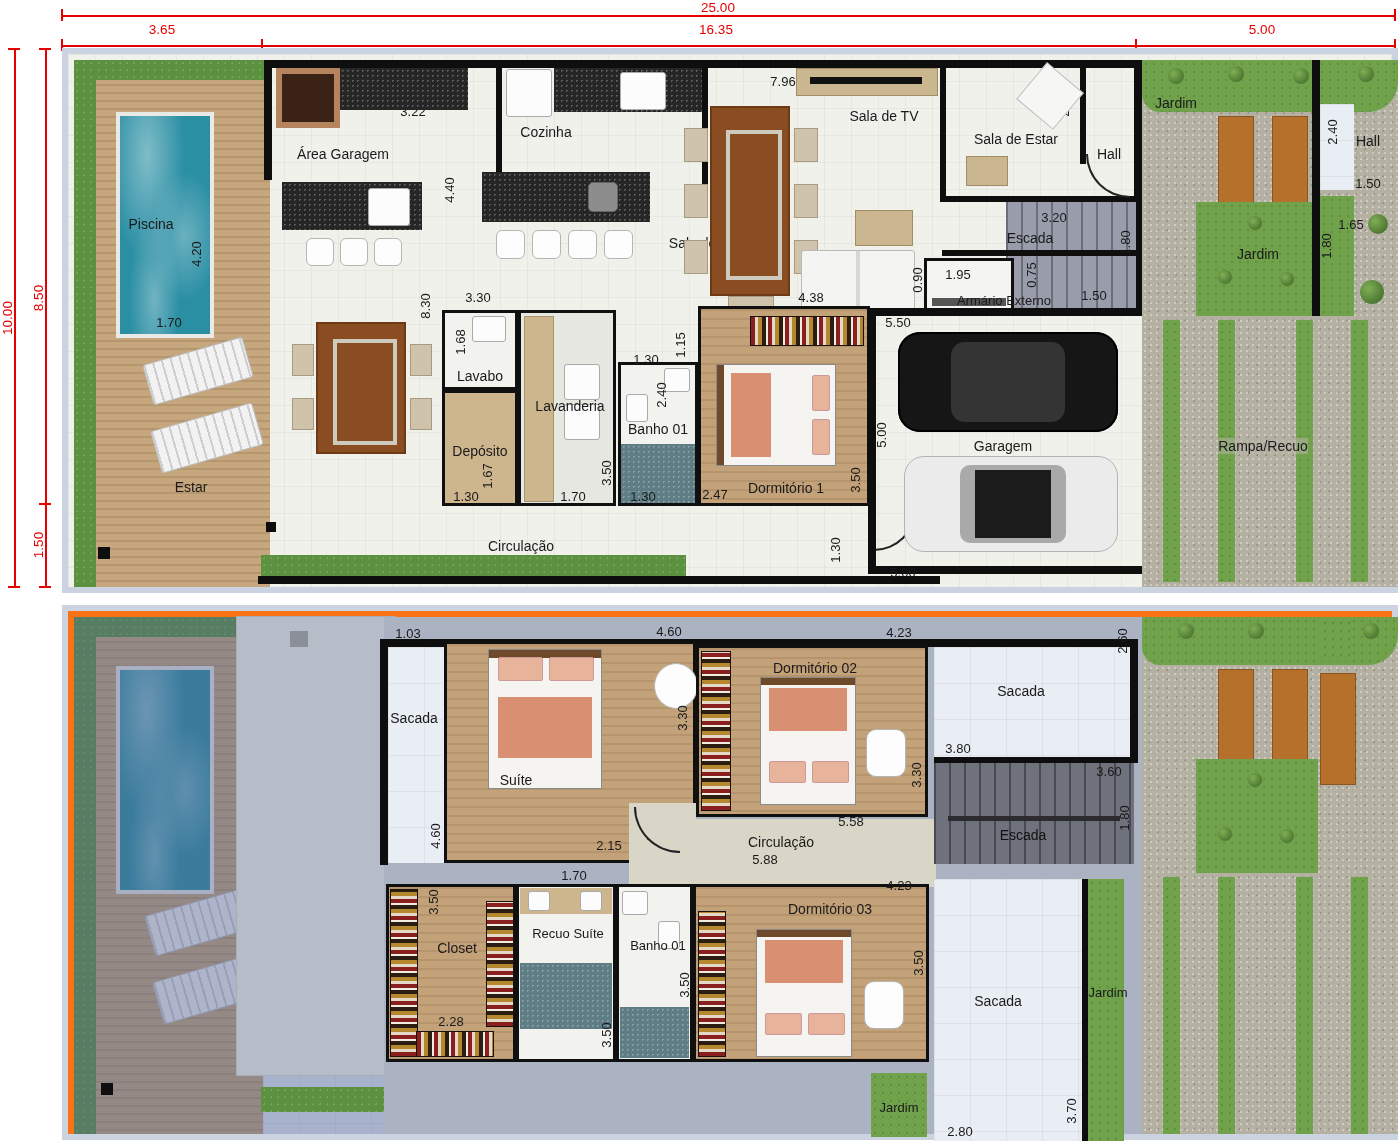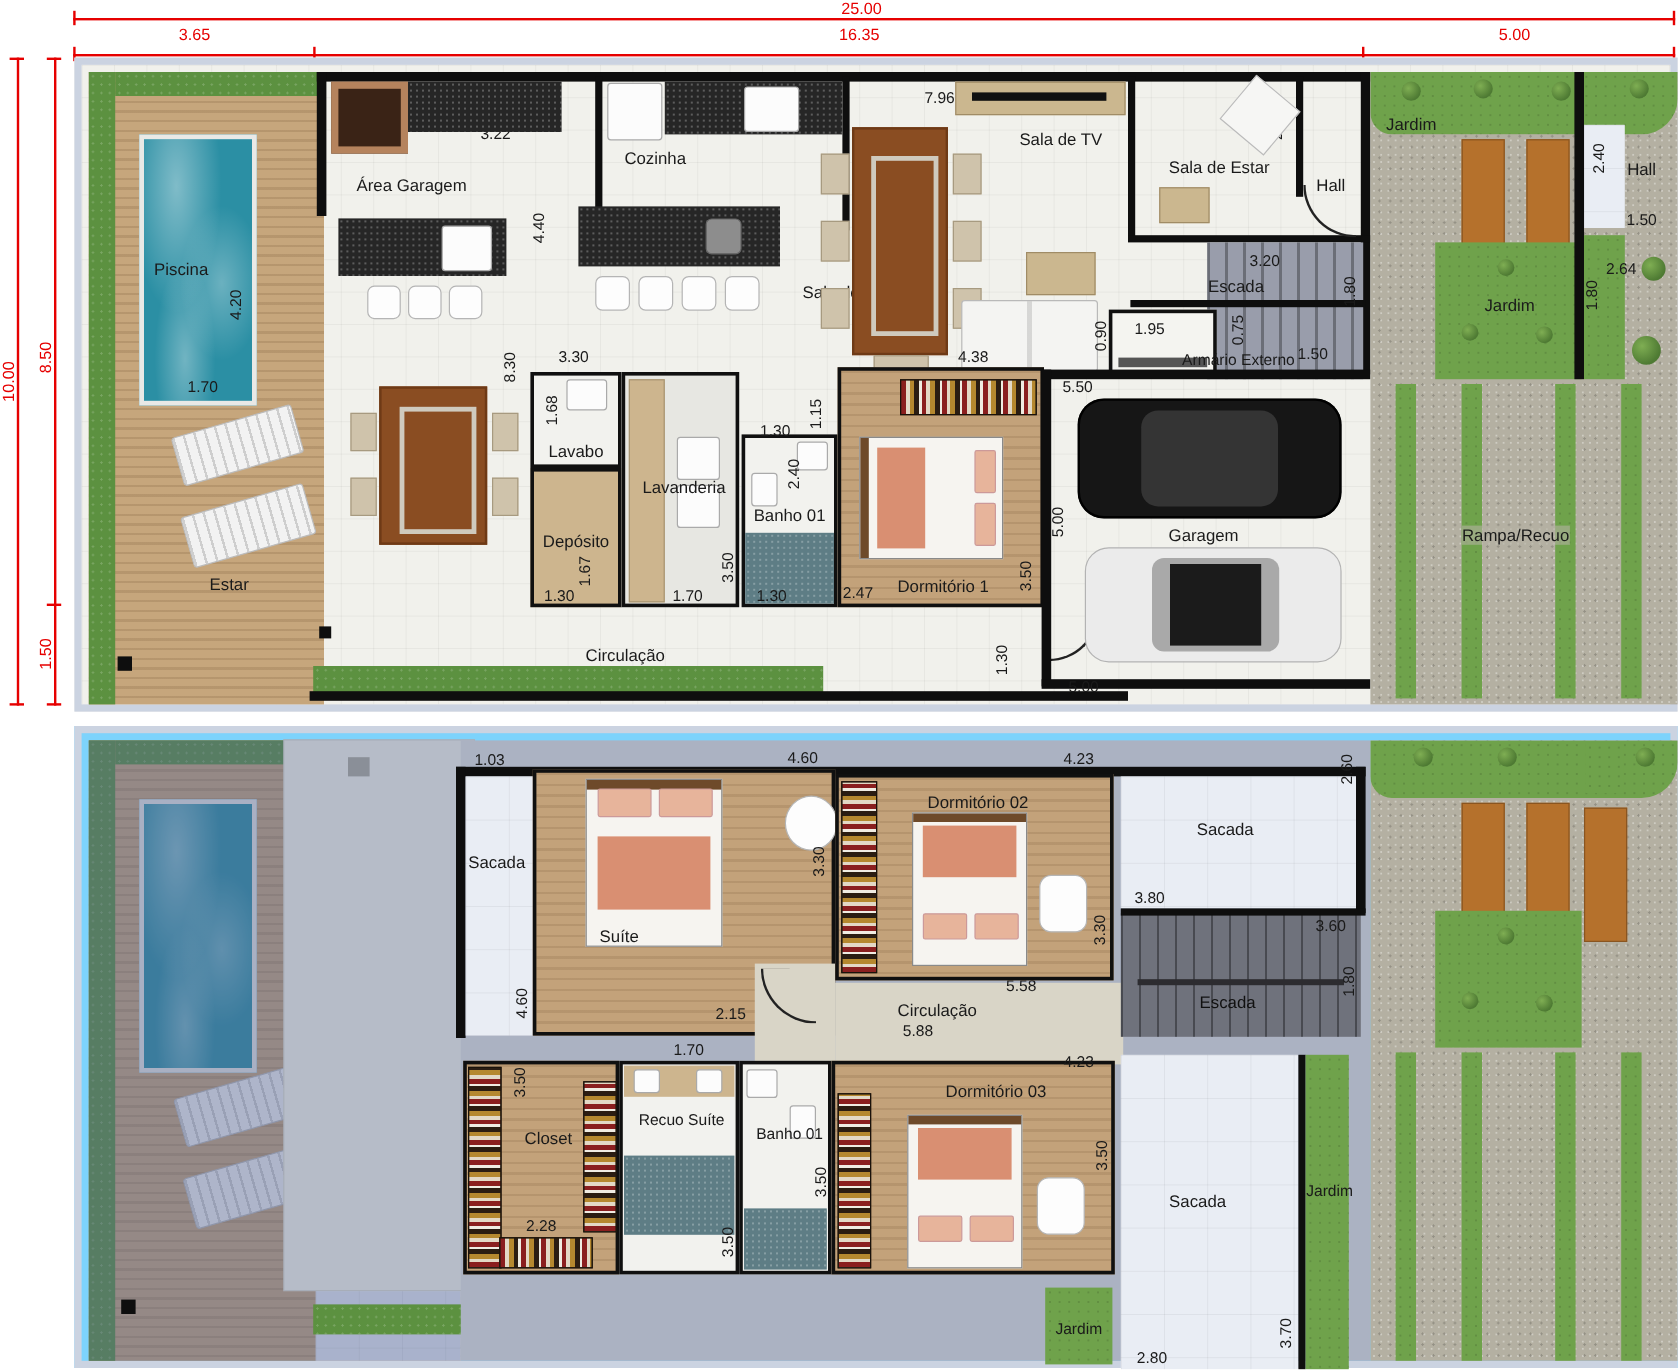--- a/index.html
+++ b/index.html
@@ -1,19 +1,19 @@
 <!DOCTYPE html>
 <html><head>
 <meta charset="utf-8">
 <style>
   html,body{margin:0;padding:0;background:#ffffff;}
   body{width:1400px;height:1142px;position:relative;overflow:hidden;
        font-family:"Liberation Sans", sans-serif;}
   .abs{position:absolute;}
-  .plan{position:absolute;border:6px solid #cbd3e1;background:#7dd3fc;box-sizing:border-box;}
+  .plan{position:absolute;border:6px solid #cbd3e1;background:#f97316;box-sizing:border-box;}
   .tile{background:#f1f1ec;background-image:linear-gradient(rgba(0,0,0,.045) 1px,transparent 1px),linear-gradient(90deg,rgba(0,0,0,.045) 1px,transparent 1px);background-size:27px 27px;}
   .sactile{background:#e9edf4;background-image:linear-gradient(rgba(0,0,0,.05) 1px,transparent 1px),linear-gradient(90deg,rgba(0,0,0,.05) 1px,transparent 1px);background-size:36px 36px;}
   .beige{background:#d9d5c7;}
   .wood{background:#c6a67c;background-image:repeating-linear-gradient(180deg,rgba(80,50,20,.14) 0 2px,transparent 2px 8px);}
   .woodroom{background:#c3a27a;background-image:repeating-linear-gradient(180deg,rgba(80,50,20,.12) 0 2px,transparent 2px 9px);}
   .hedge{background:#5c9140;background-image:radial-gradient(rgba(255,255,255,.18) 1px,transparent 1px);background-size:7px 7px;}
   .grass{background:#6fa24b;background-image:radial-gradient(rgba(0,0,0,.12) 1px,transparent 1px);background-size:8px 8px;}
   .gravel{background:#b4b0a2;background-image:radial-gradient(rgba(255,255,255,.35) 1px,transparent 1px),radial-gradient(rgba(0,0,0,.18) 1px,transparent 1px);background-size:6px 6px,9px 9px;background-position:0 0,3px 4px;}
   .stairs{background:#999dab;background-image:repeating-linear-gradient(90deg,rgba(0,0,0,.3) 0 2px,transparent 2px 15px);}
   .stairs2{background:#6f727c;background-image:repeating-linear-gradient(90deg,rgba(0,0,0,.35) 0 2px,transparent 2px 15px);}
@@ -164,21 +164,21 @@
   <div class="abs stairs" style="left:938px;top:148px;width:130px;height:114px"></div>
   <div class="abs wall" style="left:874px;top:196px;width:196px;height:6px"></div>
   <span class="lbl" style="left:962px;top:184px">Escada</span>
   <span class="dim" style="left:986px;top:163px">3.20</span>
   <span class="dim v" style="left:1057px;top:189px">1.80</span>
   <span class="dim" style="left:1026px;top:241px">1.50</span>
   <div class="abs room" style="left:856px;top:204px;width:90px;height:56px;background:#f4f4f0"></div>
   <div class="abs" style="left:864px;top:244px;width:74px;height:8px;background:#555"></div>
   <span class="dim" style="left:890px;top:220px">1.95</span>
   <span class="dim v" style="left:963px;top:221px">0.75</span>
-  <span class="lbl" style="left:964px;top:246px;font-size:13px">Armário Externo</span>
+  <span class="lbl" style="left:936px;top:246px;font-size:13px">Armário Externo</span>
 
   <span class="dim" style="left:410px;top:243px">3.30</span>
   <div class="abs room" style="left:374px;top:256px;width:76px;height:80px;background:#f2f2ee"></div>
   <div class="abs fix" style="left:404px;top:262px;width:32px;height:24px"></div>
   <span class="dim v" style="left:392px;top:288px">1.68</span>
   <span class="lbl" style="left:412px;top:322px">Lavabo</span>
   <span class="dim" style="left:398px;top:343px">1.30</span>
   <div class="abs room" style="left:374px;top:336px;width:76px;height:116px;background:#cdb58e"></div>
   <span class="lbl" style="left:412px;top:397px">Depósito</span>
   <span class="dim v" style="left:419px;top:422px">1.67</span>
@@ -248,21 +248,21 @@
 
   <div class="abs wall" style="left:1244px;top:6px;width:8px;height:130px"></div>
   <div class="abs sactile" style="left:1252px;top:50px;width:34px;height:86px"></div>
   <span class="dim v" style="left:1264px;top:78px">2.40</span>
   <span class="lbl" style="left:1300px;top:87px">Hall</span>
   <span class="dim" style="left:1300px;top:129px">1.50</span>
   <div class="abs wall" style="left:1244px;top:136px;width:8px;height:126px"></div>
   <div class="abs grass" style="left:1252px;top:142px;width:34px;height:120px"></div>
   <div class="bush" style="left:1300px;top:160px;width:20px;height:20px"></div>
   <div class="bush" style="left:1292px;top:226px;width:24px;height:24px"></div>
-  <span class="dim" style="left:1283px;top:170px">2.64</span>
+  <span class="dim" style="left:1283px;top:170px">1.65</span>
   <span class="dim v" style="left:1258px;top:192px">1.80</span>
 
   <div class="abs grass" style="left:1095px;top:266px;width:17px;height:262px"></div>
   <div class="abs grass" style="left:1150px;top:266px;width:17px;height:262px"></div>
   <div class="abs grass" style="left:1228px;top:266px;width:17px;height:262px"></div>
   <div class="abs grass" style="left:1283px;top:266px;width:17px;height:262px"></div>
   <span class="lbl" style="left:1195px;top:392px;background:rgba(180,176,162,.6)">Rampa/Recuo</span>
 </div>
 
 <div class="plan" style="left:62px;top:605px;width:1336px;height:535px">

